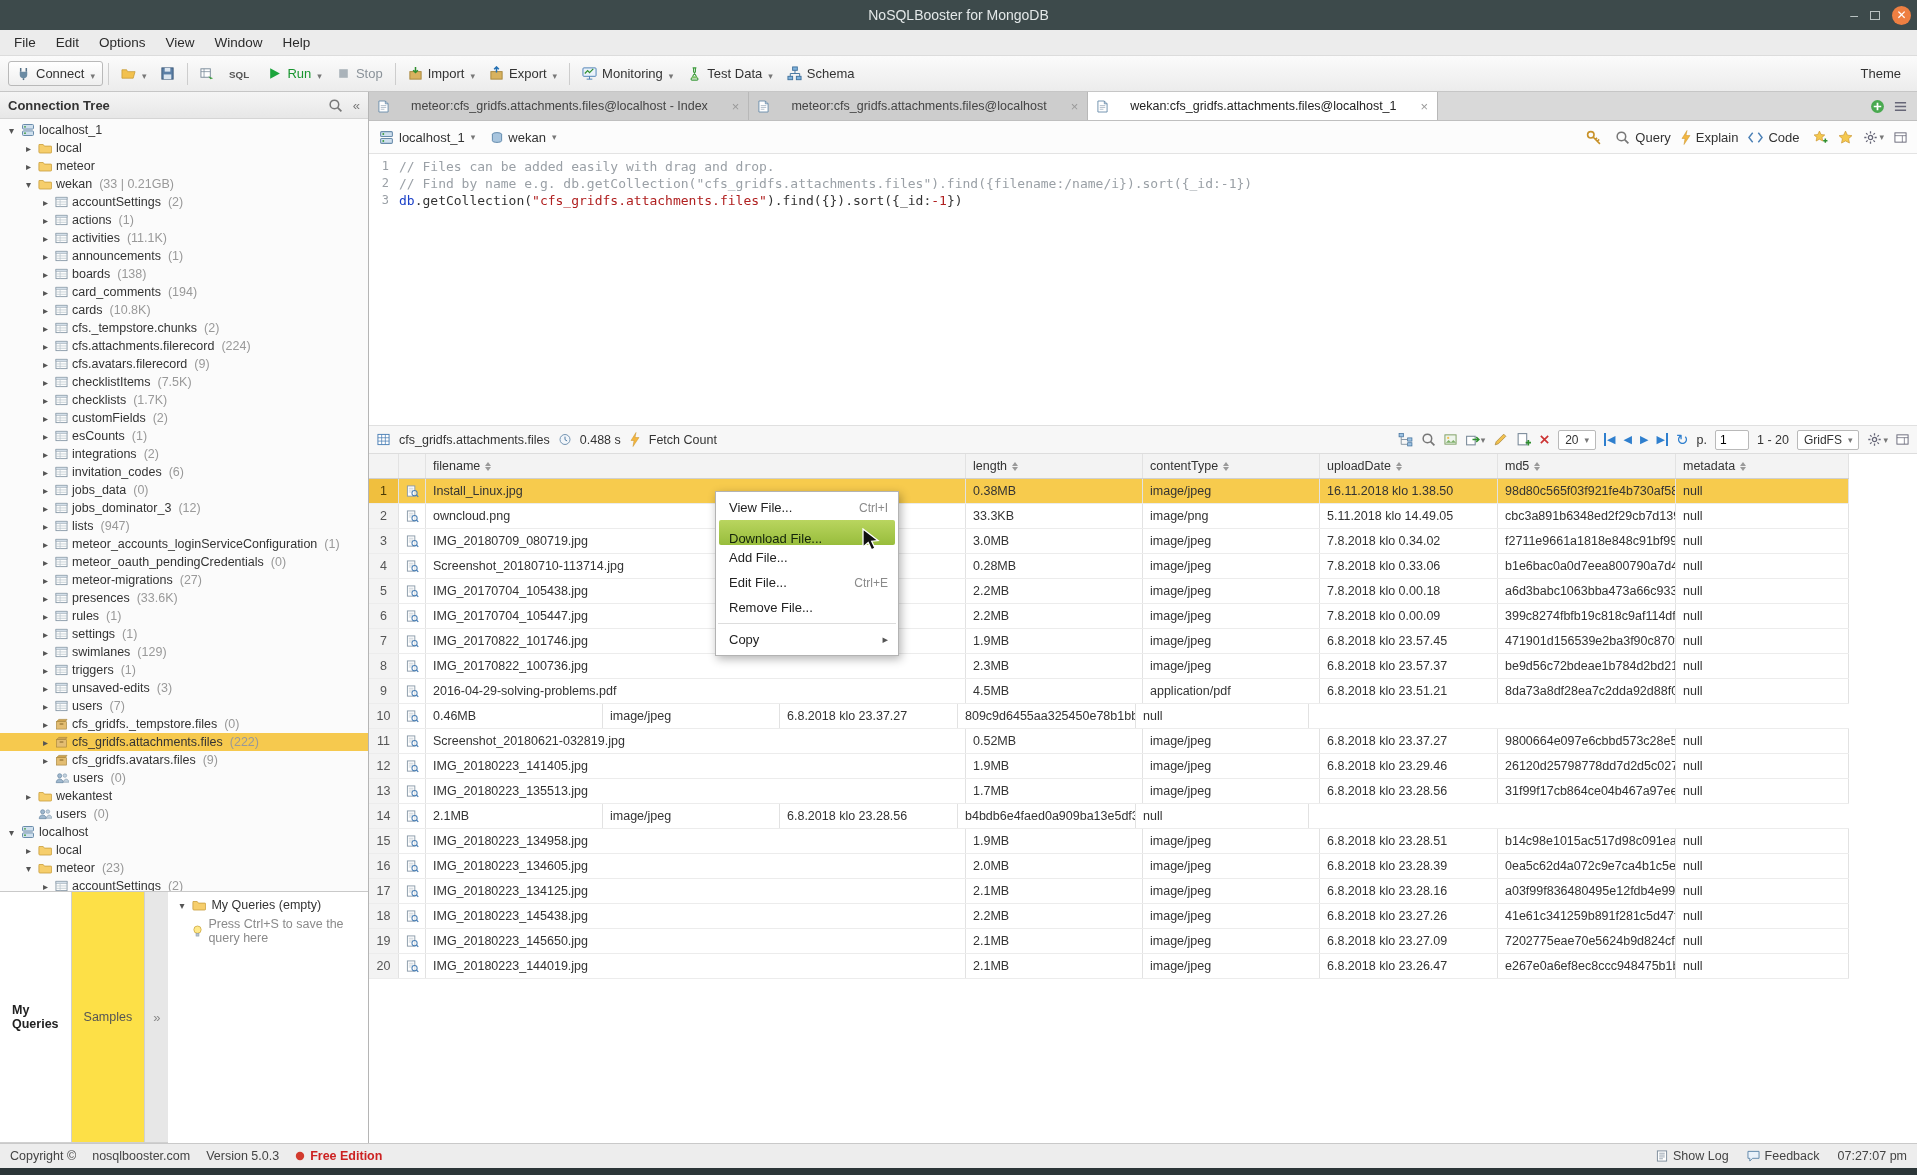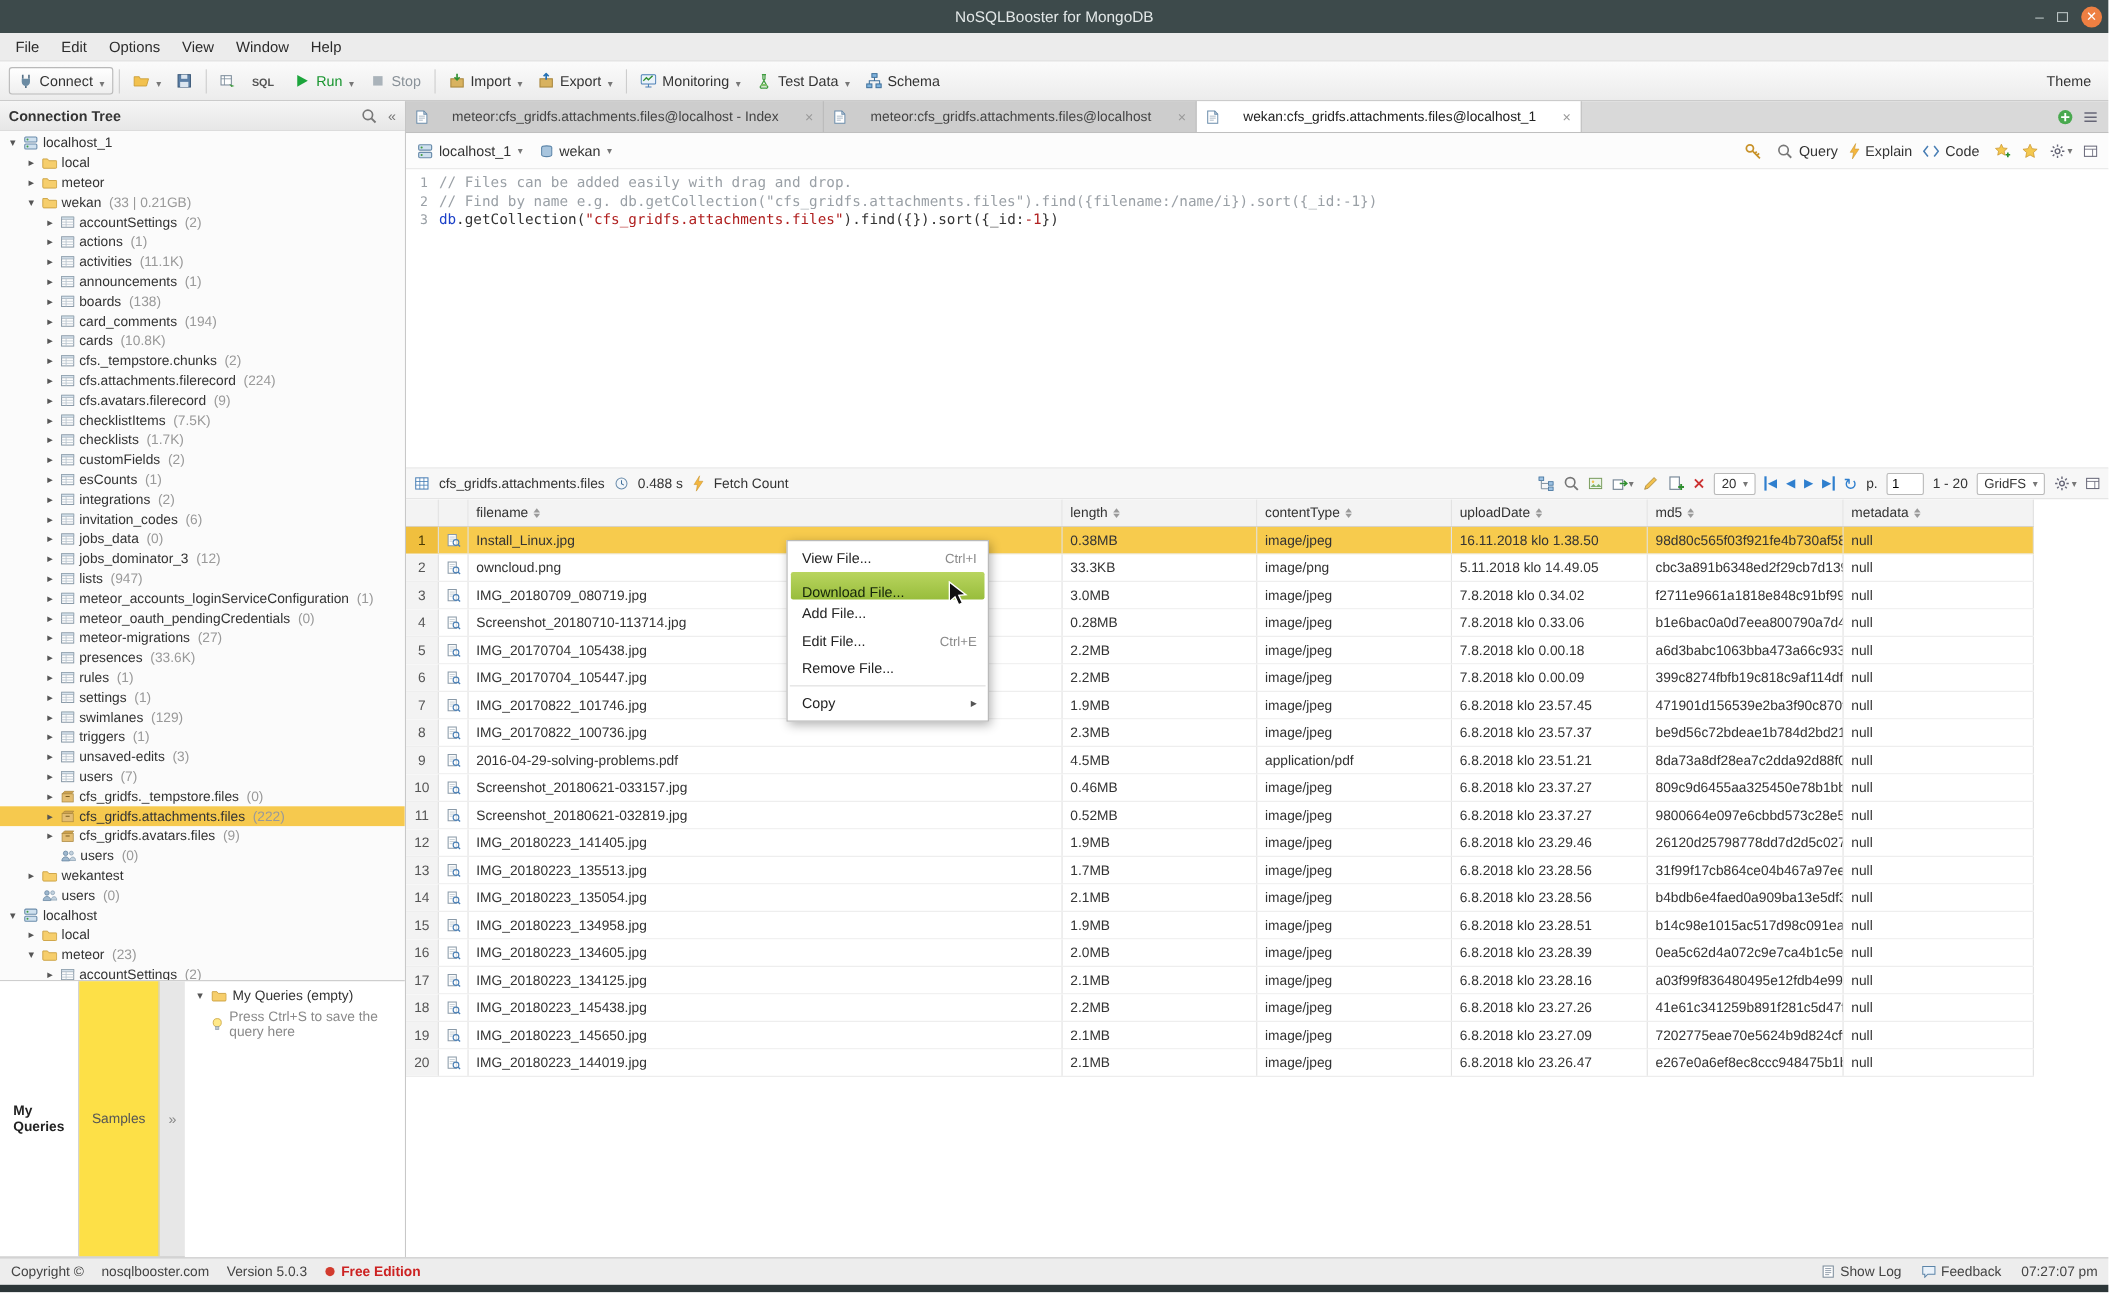--- a/index.html
+++ b/index.html
@@ -1274,21 +1274,20 @@
             <div class="g-row">
               <div class="g-cell g-num">10</div>
               <div class="g-cell g-ico">
                 <svg class="ic" viewBox="0 0 14 14" style="width:13px;height:13px">
                   <rect x="1.5" y="1" width="8" height="11" fill="#fff" stroke="#8a9aa8"></rect>
                   <path d="M3 3.5h5M3 5.5h5M3 7.5h3" stroke="#b9c4cd" stroke-width=".8"></path>
                   <circle cx="9.2" cy="8.8" r="2.8" fill="rgba(255,255,255,.6)" stroke="#4a7fb5" stroke-width="1.1"></circle>
                   <path d="M11.2 10.8l2 2" stroke="#4a7fb5" stroke-width="1.3"></path>
                 </svg>
               </div>
-              <div class="g-cell g-col0">Screenshot_20180621-033157.jpg</div>
               <div class="g-cell g-col1">0.46MB</div>
               <div class="g-cell g-col2">image/jpeg</div>
               <div class="g-cell g-col3">6.8.2018 klo 23.37.27</div>
               <div class="g-cell g-col4">809c9d6455aa325450e78b1bb2</div>
               <div class="g-cell g-col5">null</div>
             </div>
             <div class="g-row">
               <div class="g-cell g-num">11</div>
               <div class="g-cell g-ico">
                 <svg class="ic" viewBox="0 0 14 14" style="width:13px;height:13px">
@@ -1342,21 +1341,20 @@
             <div class="g-row">
               <div class="g-cell g-num">14</div>
               <div class="g-cell g-ico">
                 <svg class="ic" viewBox="0 0 14 14" style="width:13px;height:13px">
                   <rect x="1.5" y="1" width="8" height="11" fill="#fff" stroke="#8a9aa8"></rect>
                   <path d="M3 3.5h5M3 5.5h5M3 7.5h3" stroke="#b9c4cd" stroke-width=".8"></path>
                   <circle cx="9.2" cy="8.8" r="2.8" fill="rgba(255,255,255,.6)" stroke="#4a7fb5" stroke-width="1.1"></circle>
                   <path d="M11.2 10.8l2 2" stroke="#4a7fb5" stroke-width="1.3"></path>
                 </svg>
               </div>
-              <div class="g-cell g-col0">IMG_20180223_135054.jpg</div>
               <div class="g-cell g-col1">2.1MB</div>
               <div class="g-cell g-col2">image/jpeg</div>
               <div class="g-cell g-col3">6.8.2018 klo 23.28.56</div>
               <div class="g-cell g-col4">b4bdb6e4faed0a909ba13e5df30</div>
               <div class="g-cell g-col5">null</div>
             </div>
             <div class="g-row">
               <div class="g-cell g-num">15</div>
               <div class="g-cell g-ico">
                 <svg class="ic" viewBox="0 0 14 14" style="width:13px;height:13px">

